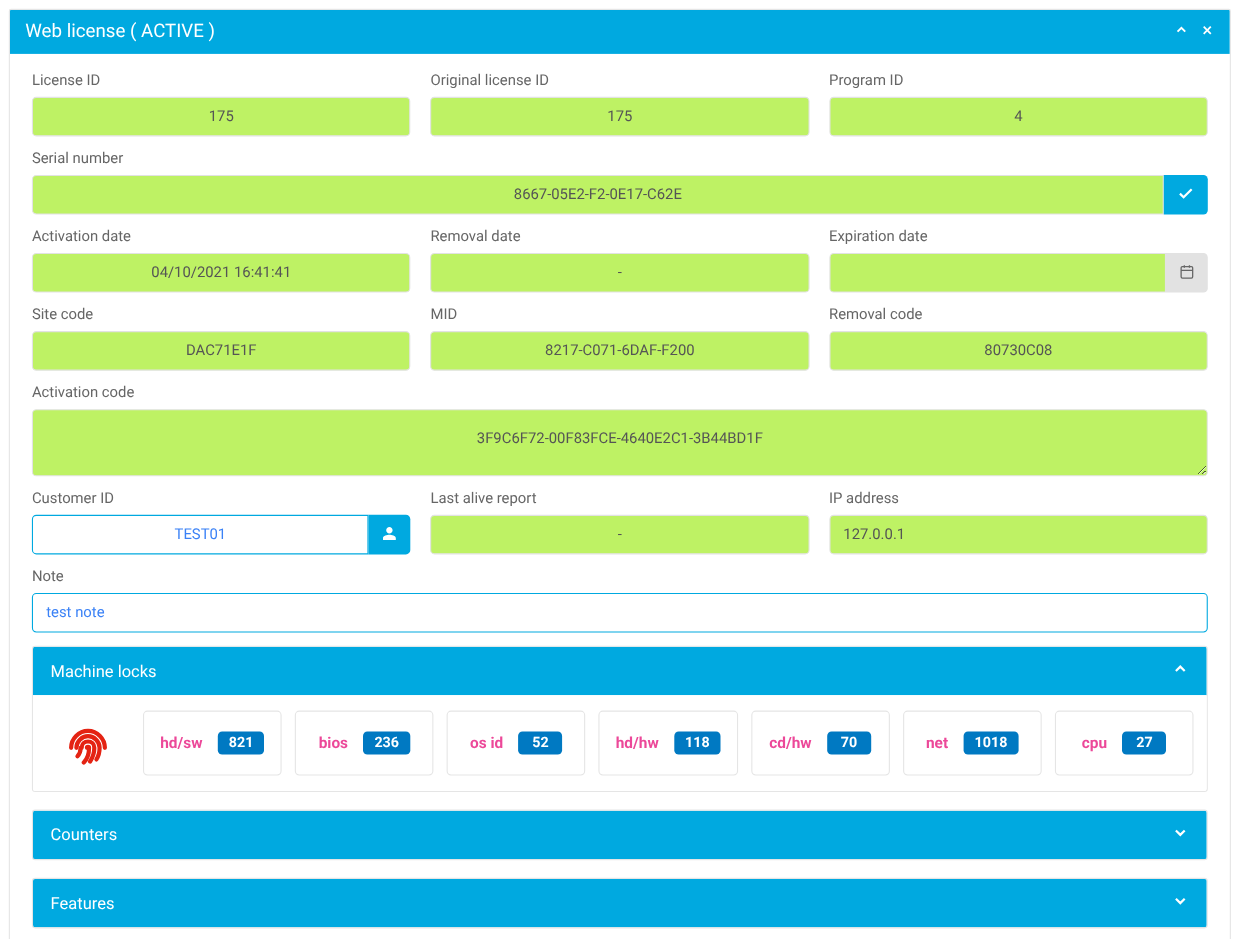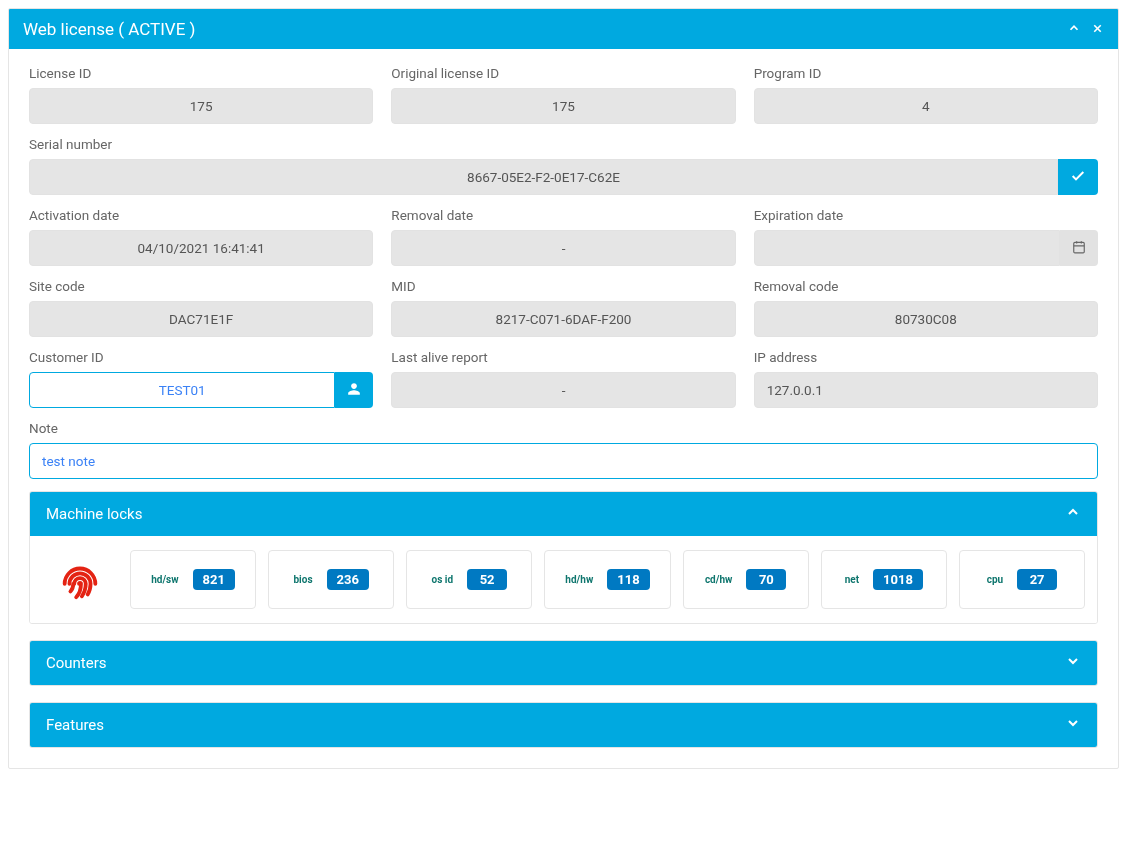--- a/index.html
+++ b/index.html
@@ -44,21 +44,21 @@
   .form-group { width: 100%; }
   .form-label {
     display: block;
     font-size: 13.5px;
     color: #666;
     margin-bottom: 7px;
     font-weight: 400;
   }
   .input, .textarea {
     width: 100%;
-    background: #e5e5e5;
+    background: #bef264;
     border: 1px solid #e2e2e2;
     border-radius: 4px;
     padding: 9px 12px;
     text-align: center;
     color: #555;
     font-size: 13.5px;
     font-family: inherit;
   }
   .input.white {
     background: #fff;
@@ -134,23 +134,23 @@
     border: 1px solid #e5e5e5;
     border-radius: 4px;
     padding: 18px 10px;
     display: flex;
     align-items: center;
     justify-content: center;
     gap: 14px;
     background: #fff;
   }
   .lock-label {
-    font-size: 10px;
+    font-size: 14px;
     font-weight: 700;
-    color: #0f766e;
+    color: #ec4899;
   }
   .lock-badge {
     background: #0079c2;
     color: #fff;
     border-radius: 4px;
     padding: 3px 10px;
     font-size: 13px;
     font-weight: 700;
     min-width: 40px;
     text-align: center;
@@ -248,20 +248,26 @@
       <div class="col-4 form-group">
         <label class="form-label">MID</label>
         <input class="input" readonly="" value="8217-C071-6DAF-F200" style="">
       </div>
       <div class="col-4 form-group">
         <label class="form-label">Removal code</label>
         <input class="input" readonly="" value="80730C08" style="">
       </div>
     </div>
 
+    <div class="row">
+      <div class="col-12 form-group">
+        <label class="form-label">Activation code</label>
+        <textarea class="textarea" readonly="" style="text-align: center; padding-top: 18px;">3F9C6F72-00F83FCE-4640E2C1-3B44BD1F</textarea>
+      </div>
+    </div>
 
     <div class="row">
       <div class="col-4 form-group">
         <label class="form-label">Customer ID</label>
         <div class="input-group">
           <input class="input white center" value="TEST01" style="">
           <button class="input-group-btn">
             <span>
               <svg width="14" height="14" viewBox="0 0 24 24" fill="#fff">
                   <path d="M12 12c2.7 0 5-2.3 5-5s-2.3-5-5-5-5 2.3-5 5 2.3 5 5 5zm0 2c-3.3 0-10 1.7-10 5v3h20v-3c0-3.3-6.7-5-10-5z"></path>

